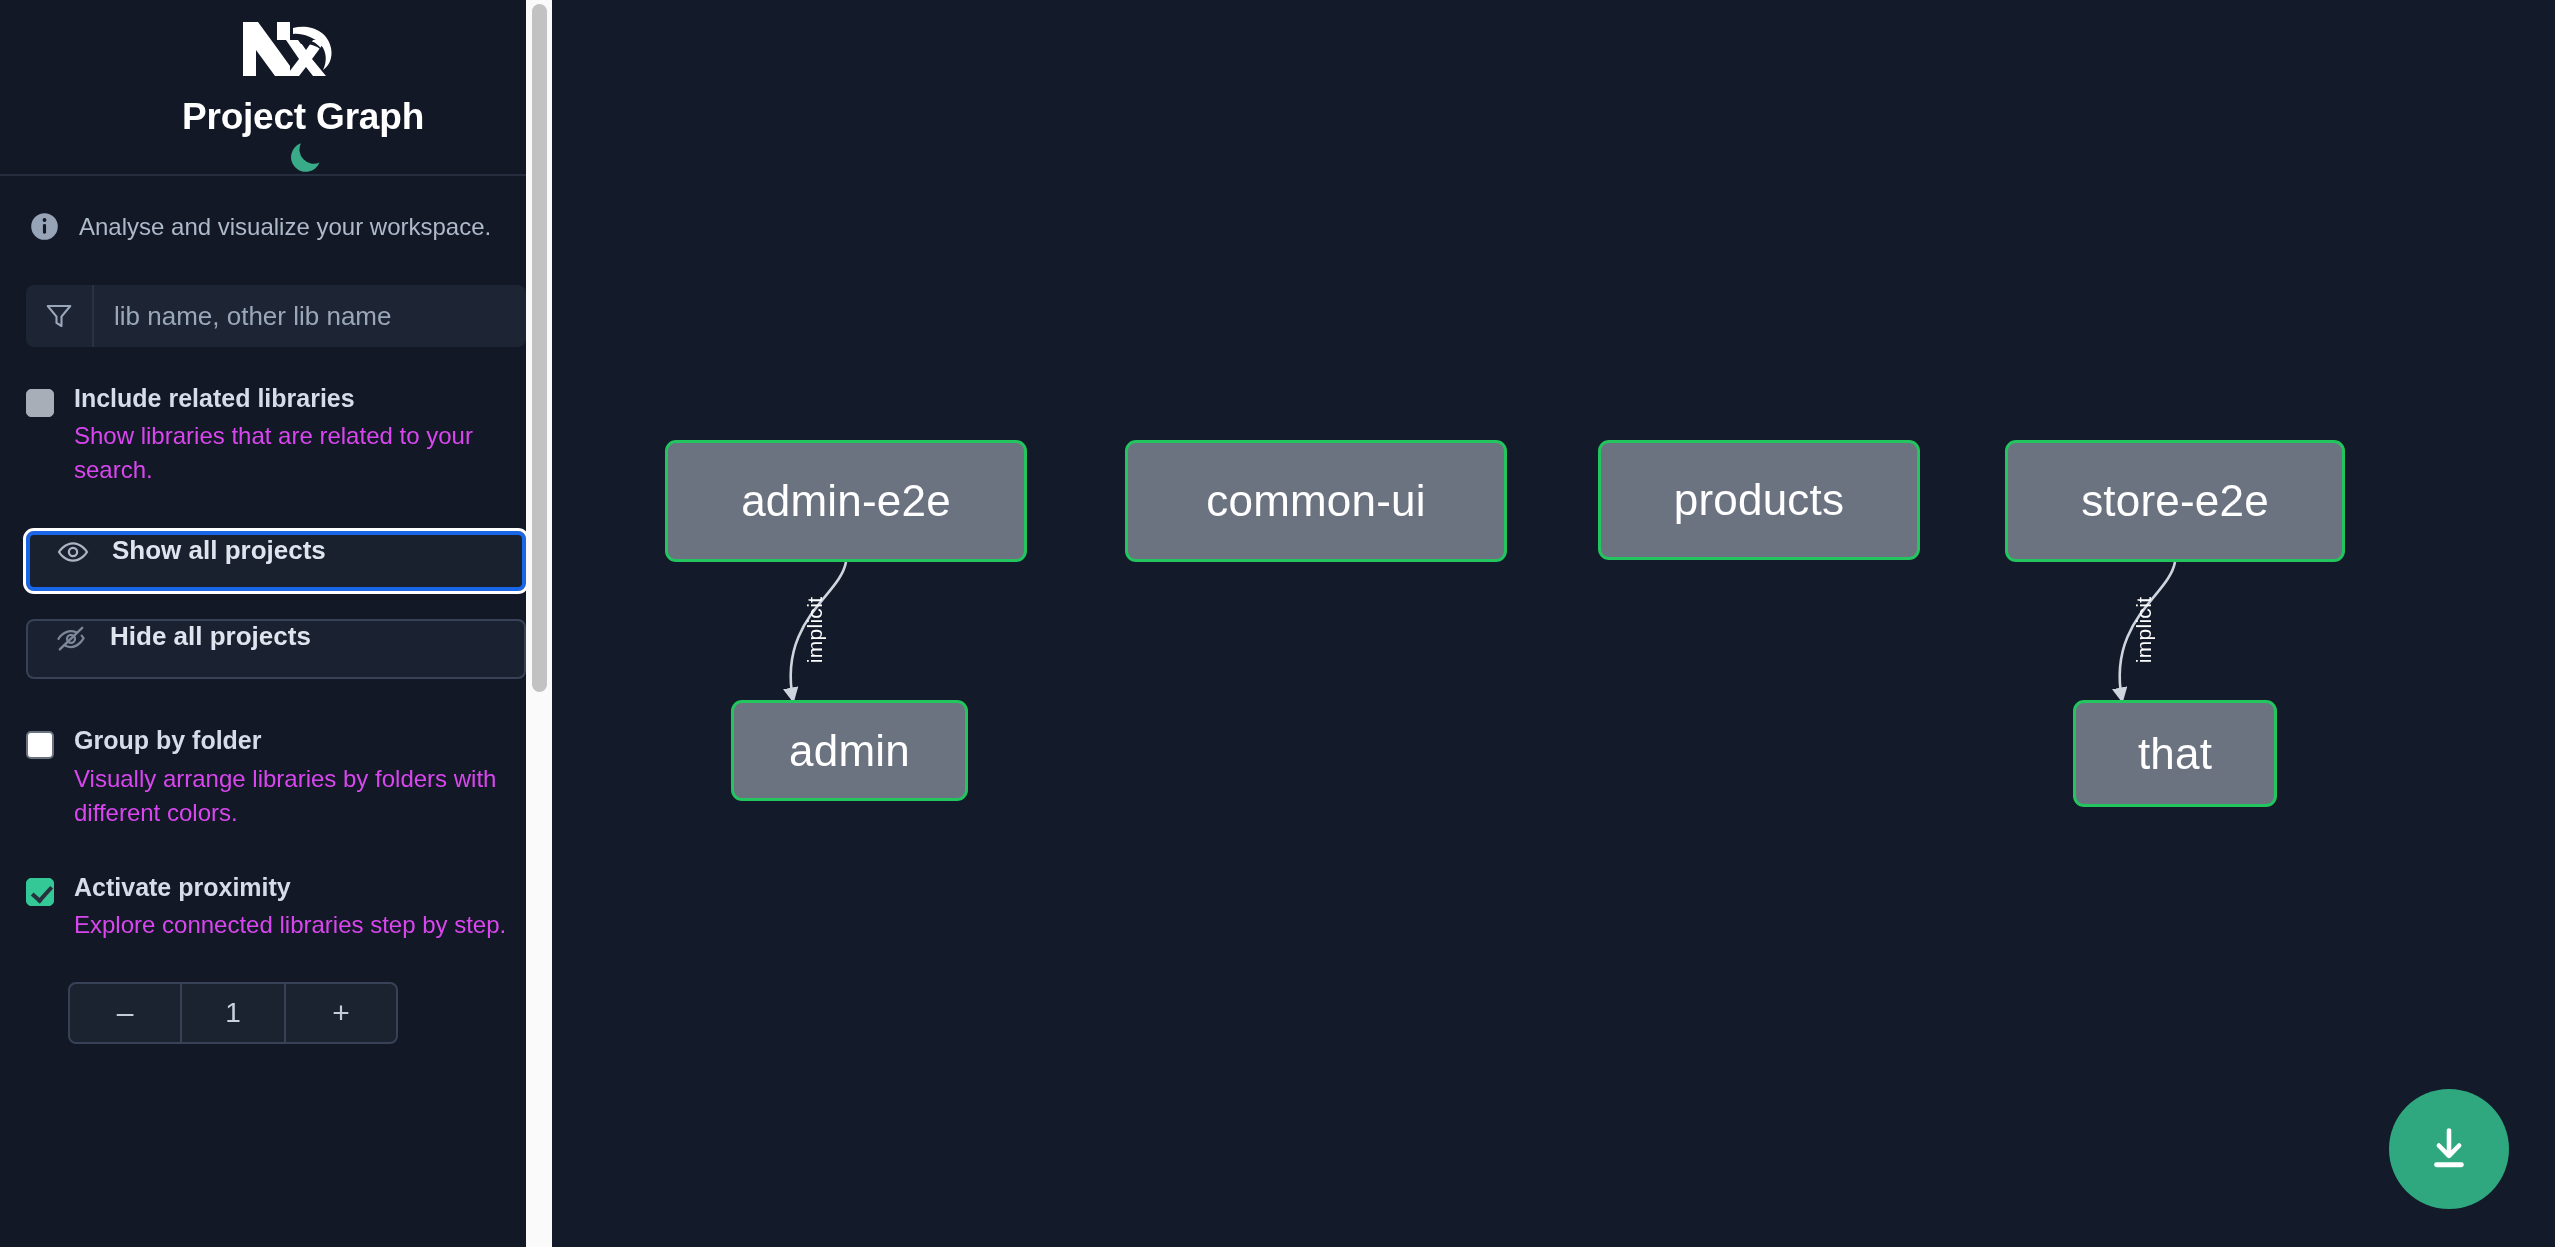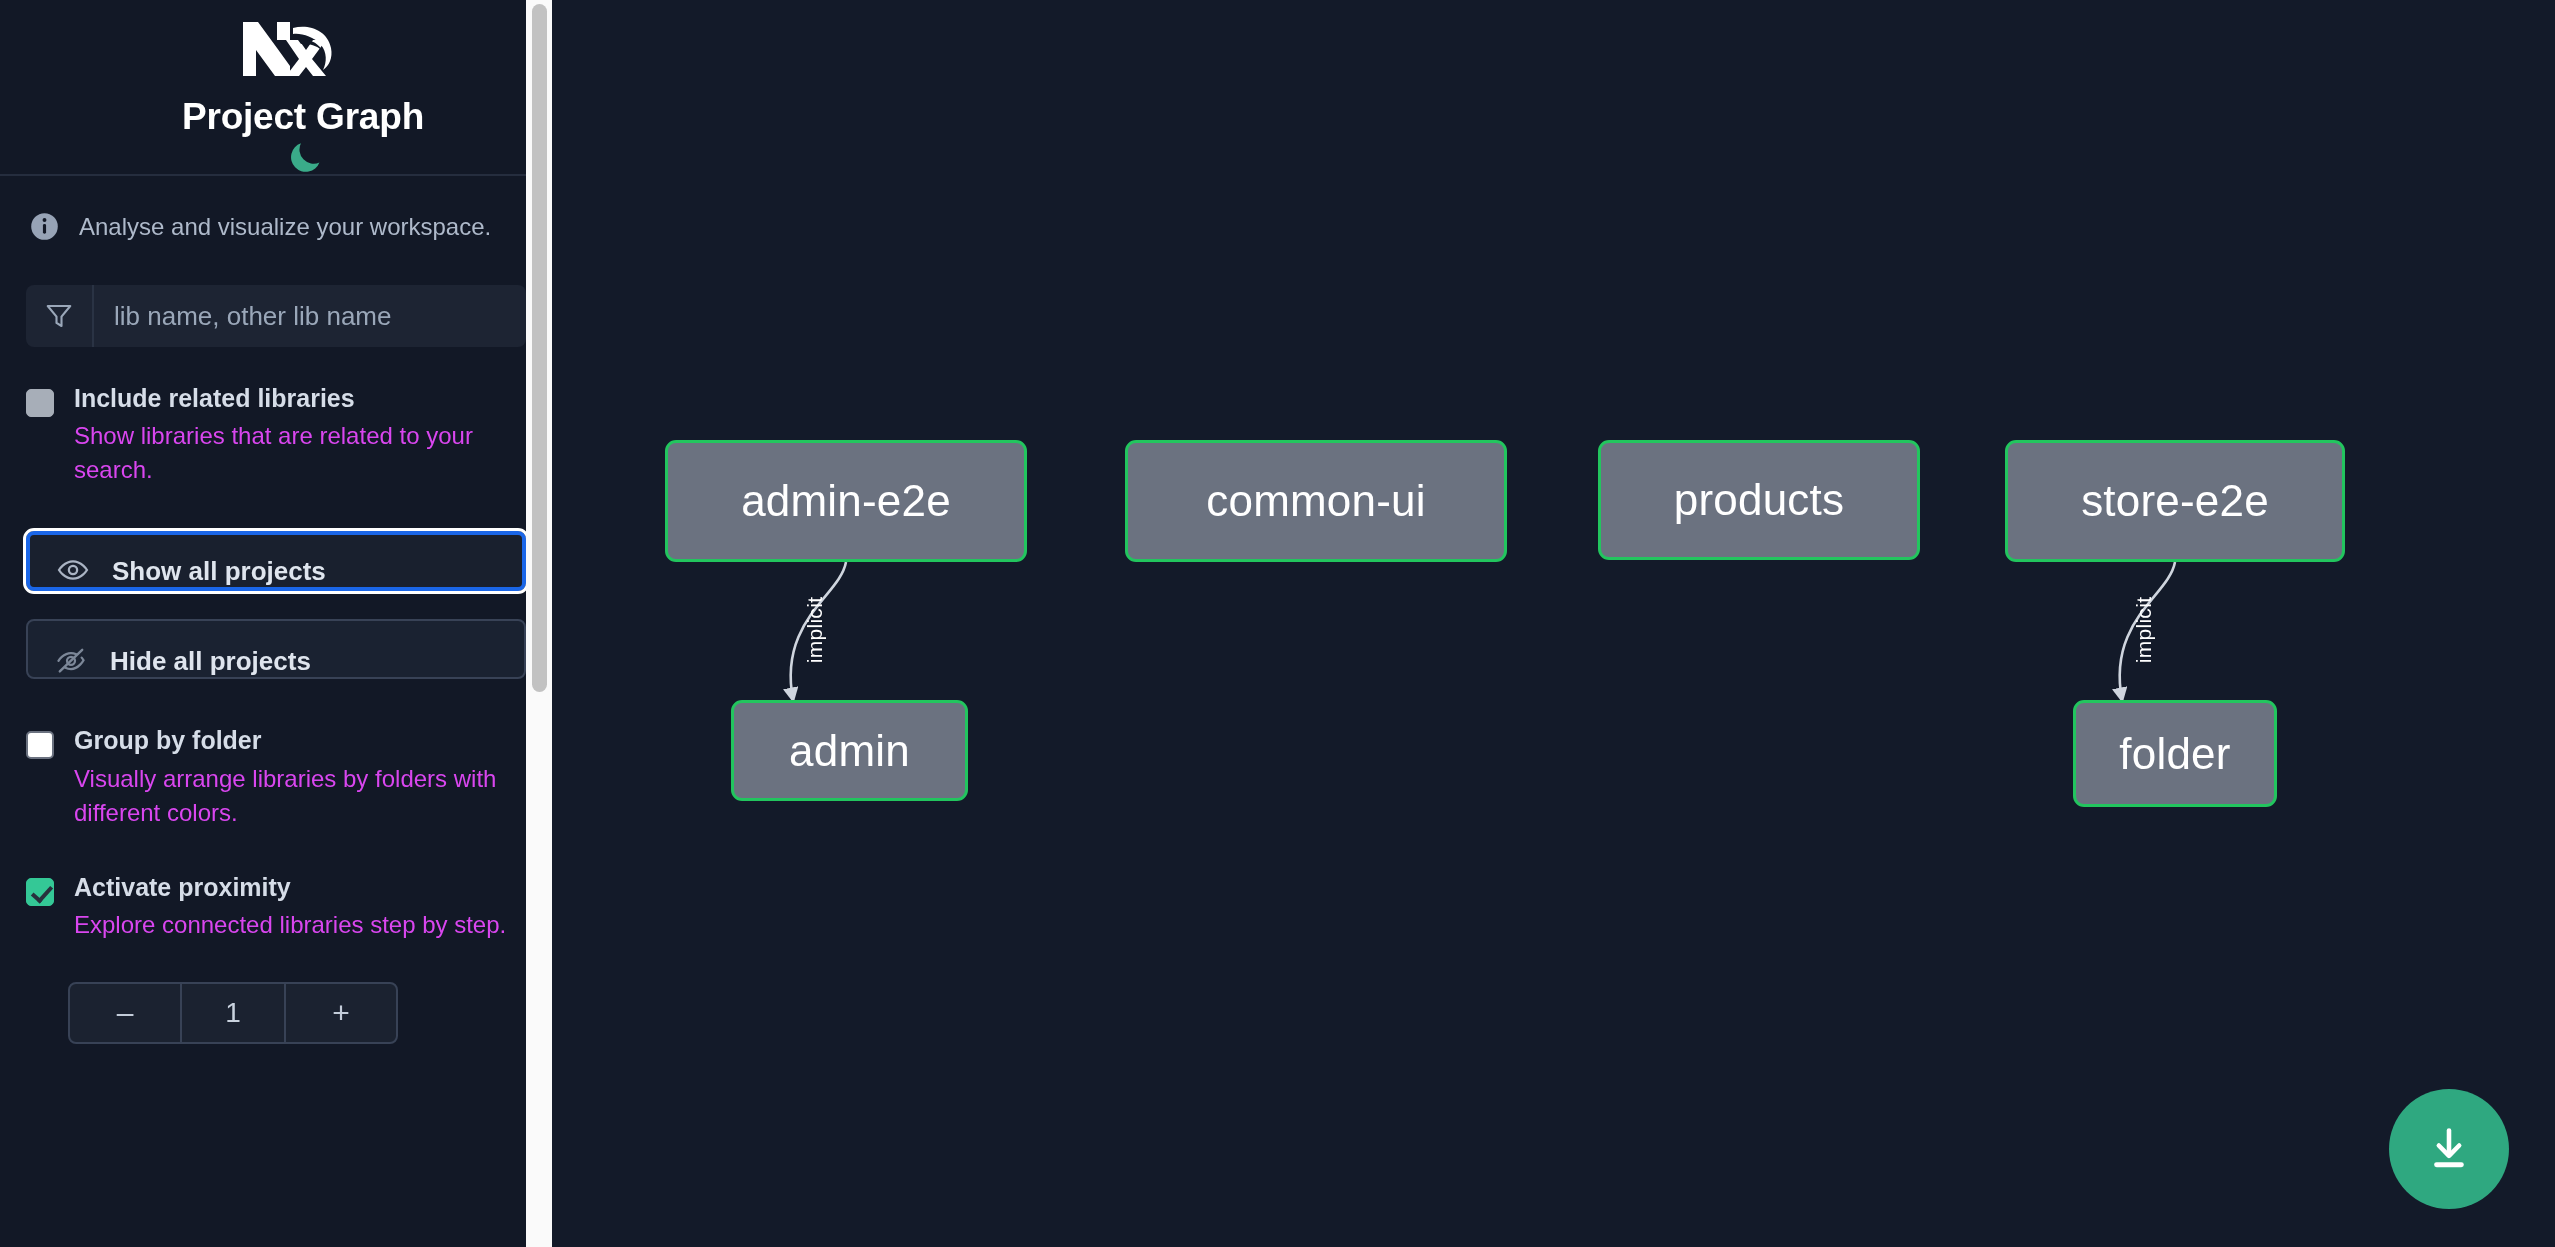--- a/index.html
+++ b/index.html
@@ -156,21 +156,21 @@
     color: #d946ef;
     line-height: 1.42;
     margin-top: 5px;
     max-width: 452px;
   }
 
   
   .btn-group { margin-top: 44px; }
   .pbtn {
     display: flex;
-    align-items: flex-end;
+    align-items: flex-start;
     height: 60px;
     width: 100%;
     border-radius: 8px;
     background: #1a2231;
     font-family: "Liberation Sans", sans-serif;
     cursor: pointer;
     padding-left: 26px;
   }
   .pbtn-show {
     border: 4px solid #1a66e8;
@@ -425,21 +425,21 @@
     </svg>
 
     <div class="edge-label" style="left: 208px; top: 618px; width: 110px; text-align: center;">implicit</div>
     <div class="edge-label" style="left: 1537px; top: 618px; width: 110px; text-align: center;">implicit</div>
 
     <div class="node" id="n0" style="left: 113px; top: 440px; width: 362px; height: 122px;">admin-e2e</div>
     <div class="node" id="n1" style="left: 573px; top: 440px; width: 382px; height: 122px;">common-ui</div>
     <div class="node" id="n2" style="left: 1046px; top: 440px; width: 322px; height: 120px;">products</div>
     <div class="node" id="n3" style="left: 1453px; top: 440px; width: 340px; height: 122px;">store-e2e</div>
     <div class="node" id="n4" style="left: 179px; top: 700px; width: 237px; height: 101px;">admin</div>
-    <div class="node" id="n5" style="left: 1521px; top: 700px; width: 204px; height: 107px;">folder</div>
+    <div class="node" id="n5" style="left: 1521px; top: 700px; width: 204px; height: 107px;">that</div>
 
     <button id="download-fab">
       <svg width="52" height="52" viewBox="0 0 24 24">
         <line x1="12" y1="3.5" x2="12" y2="14.6" stroke="#ffffff" stroke-width="2.1" stroke-linecap="round"></line>
         <path d="M7.3 10.4 L12 15.2 L16.7 10.4" fill="none" stroke="#ffffff" stroke-width="2.1" stroke-linecap="round" stroke-linejoin="round"></path>
         <line x1="6.3" y1="19.3" x2="17.7" y2="19.3" stroke="#ffffff" stroke-width="2.3" stroke-linecap="round"></line>
       </svg>
     </button>
 
   </main>

